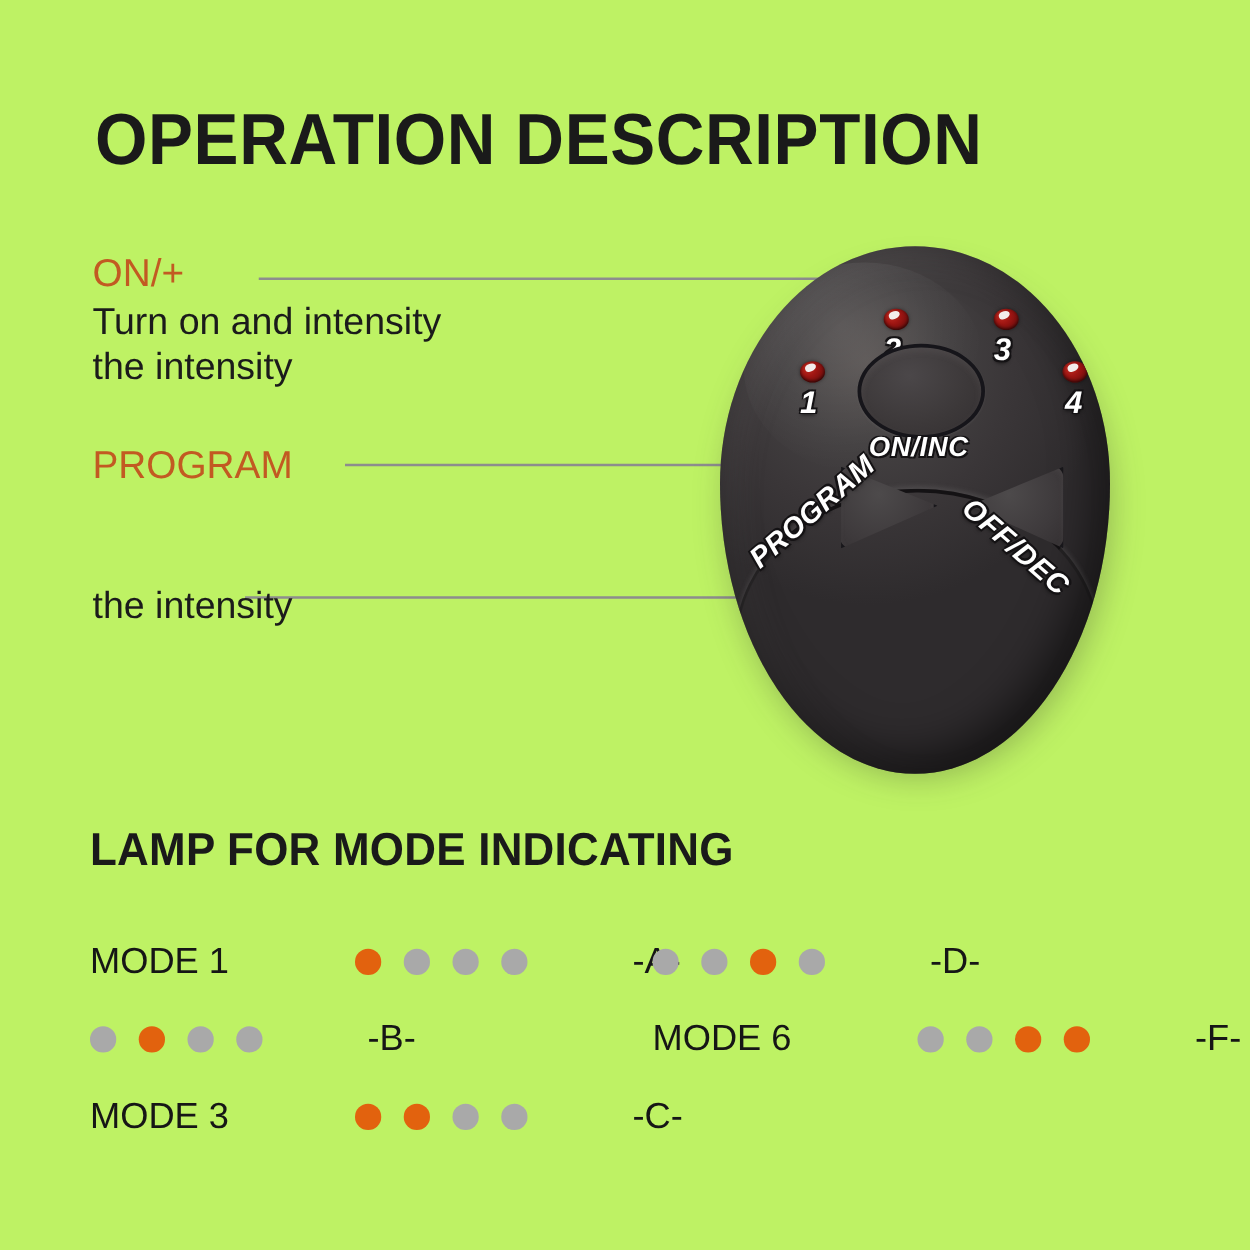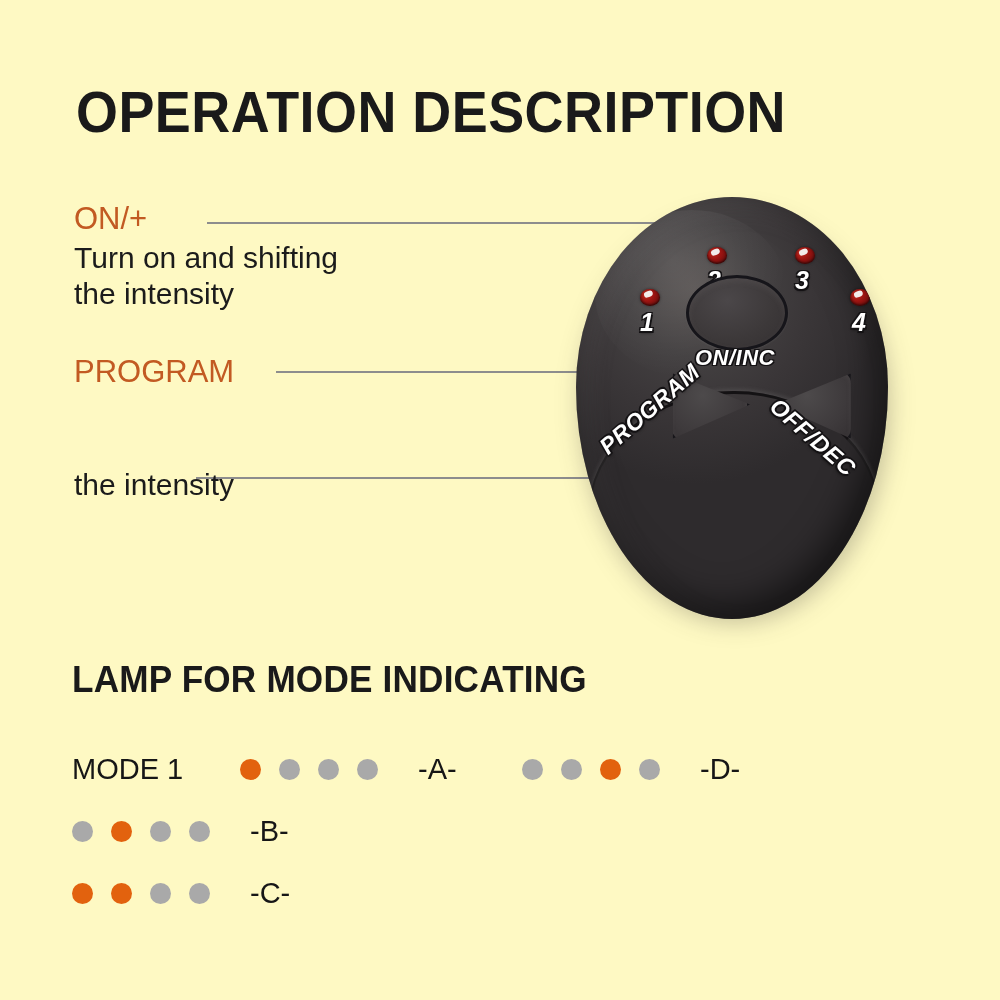--- a/index.html
+++ b/index.html
@@ -13,21 +13,21 @@
     height: 1000px;
     font-family: "Liberation Sans", sans-serif;
     color: #111111;
     overflow: hidden;
     position: relative;
   }
   .page {
     position: relative;
     width: 1000px;
     height: 1000px;
-    background: #fef9c3;
+    background: #bef264;
   }
 
   
   .title-main {
     position: absolute;
     left: 76px;
     top: 78px;
     font-size: 58px;
     font-weight: bold;
     letter-spacing: 0.5px;
@@ -263,20 +263,21 @@
     position: absolute;
     top: 0;
   }
   #mode-col-left  { left: 0px; }
   #mode-col-right { left: 450px; }
 
   .mode-row {
     display: flex;
     align-items: center;
     height: 62px;
+    gap: 44px;
   }
   .mode-label {
     font-size: 29px;
     color: #161616;
     width: 168px;
     white-space: nowrap;
   }
   .lamp-strip {
     display: flex;
     align-items: center;
@@ -311,21 +312,21 @@
   <div class="leader leader-h" id="lead-prog-h"></div>
   <div class="leader-dot" id="lead-prog-dot"></div>
 
   <div class="leader leader-h" id="lead-off-h"></div>
   <div class="leader leader-v" id="lead-off-v"></div>
   <div class="leader-dot" id="lead-off-dot"></div>
 
   <div class="callout" id="callout-on">
     <div class="callout-title">ON/+</div>
     <div class="callout-desc">
-      <div>Turn on and shifting</div>
+      <div>Turn on and intensity</div>
       <div>the intensity</div>
     </div>
   </div>
 
   <div class="callout" id="callout-prog">
     <div class="callout-title">PROGRAM</div>
   </div>
 
   <div class="callout" id="callout-off">
     <div class="callout-desc">
@@ -379,35 +380,46 @@
         <div class="mode-row">
           <div class="lamp-strip">
             <div class="lamp"></div>
             <div class="lamp on"></div>
             <div class="lamp"></div>
             <div class="lamp"></div>
           </div>
           <div class="mode-code">-B-</div>
         </div>
         <div class="mode-row">
+          <div class="mode-label">MODE 3</div>
           <div class="lamp-strip">
             <div class="lamp on"></div>
             <div class="lamp on"></div>
             <div class="lamp"></div>
             <div class="lamp"></div>
           </div>
           <div class="mode-code">-C-</div>
         </div>
       </div>
     <div class="mode-col" id="mode-col-right">
         <div class="mode-row">
           <div class="lamp-strip">
             <div class="lamp"></div>
             <div class="lamp"></div>
             <div class="lamp on"></div>
             <div class="lamp"></div>
           </div>
           <div class="mode-code">-D-</div>
         </div>
+        <div class="mode-row">
+          <div class="mode-label">MODE 6</div>
+          <div class="lamp-strip">
+            <div class="lamp"></div>
+            <div class="lamp"></div>
+            <div class="lamp on"></div>
+            <div class="lamp on"></div>
+          </div>
+          <div class="mode-code">-F-</div>
+        </div>
       </div>
   </div>
 
 </div>
 
 </body></html>

